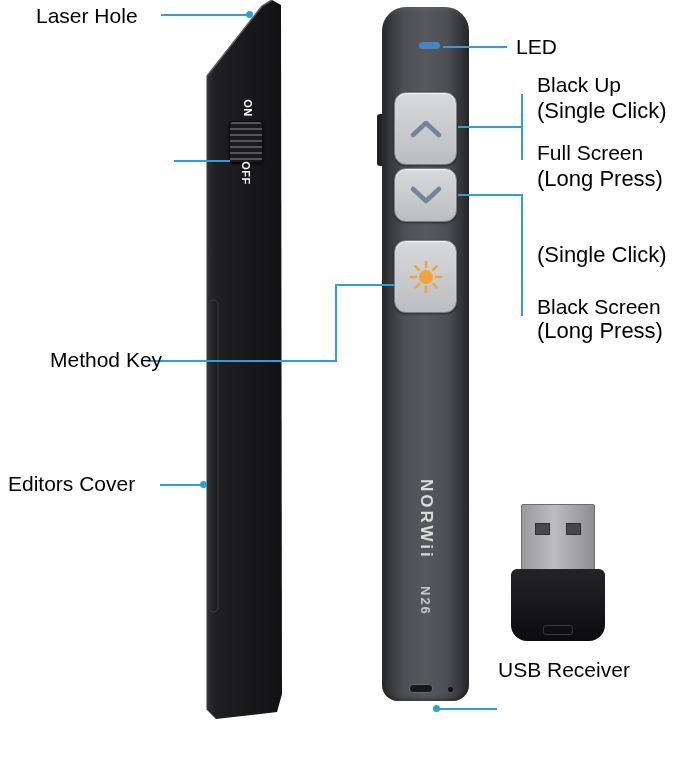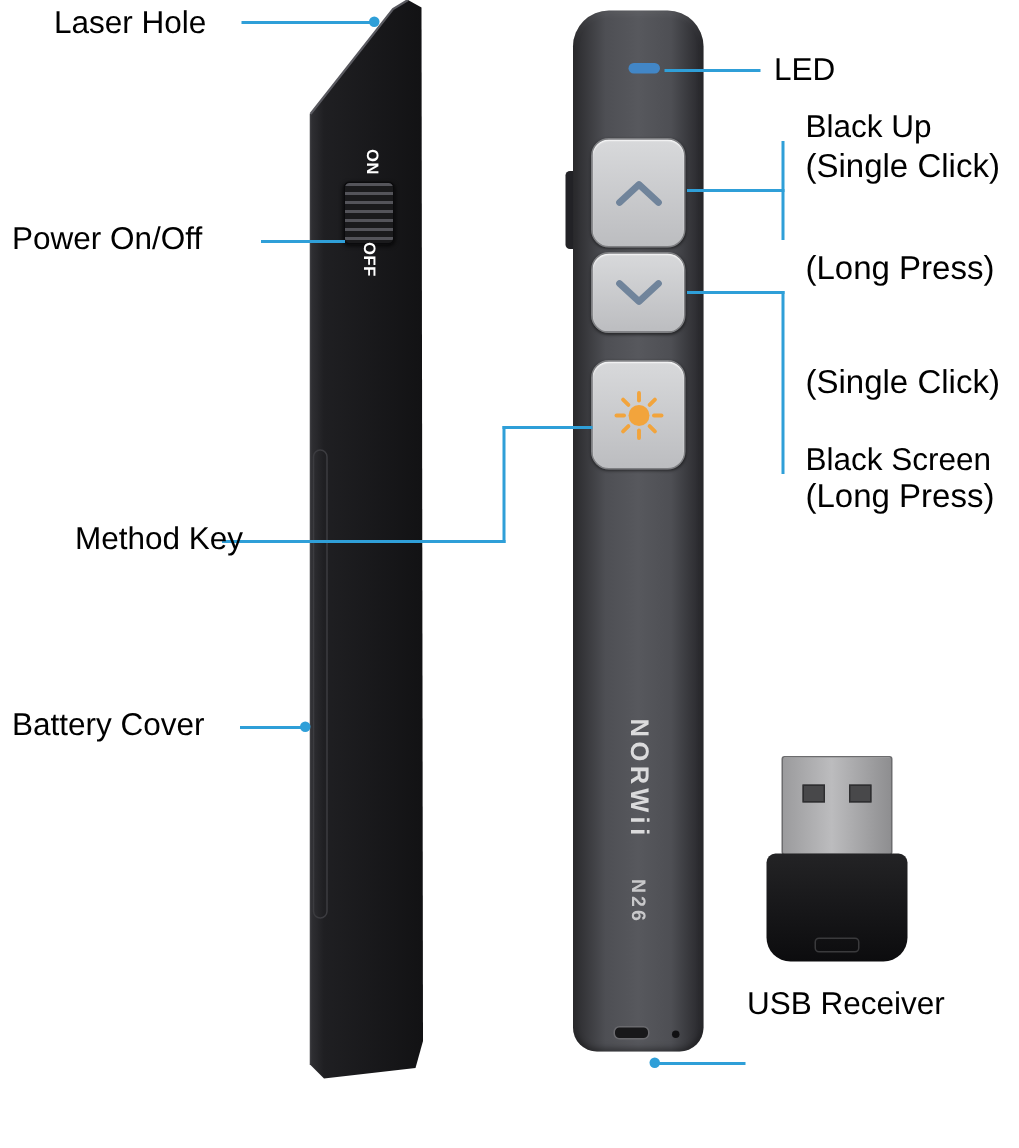--- a/index.html
+++ b/index.html
@@ -165,26 +165,26 @@
   <div class="dot dot-battery"></div>
   <div class="ln ln-led"></div>
   <div class="ln ln-pageup-h"></div>
   <div class="ln ln-pageup-v"></div>
   <div class="ln ln-pagedown-h"></div>
   <div class="ln ln-pagedown-v"></div>
   <div class="dot dot-usb"></div>
   <div class="ln ln-usb"></div>
 
   <span class="lbl lb-laser-hole">Laser Hole</span>
-  <span class="lbl lb-power">Power On/Off</span>
   <span class="lbl lb-laser-key">Method Key</span>
-  <span class="lbl lb-battery">Battery Cover</span>
+  <span class="lbl lb-battery">Editors Cover</span>
   <span class="lbl lb-led">LED</span>
   <span class="lbl lb-page-up">Black Up</span>
   <span class="lbl sub lb-page-up-sub">(Single Click)</span>
+  <span class="lbl lb-full-screen">Full Screen</span>
   <span class="lbl sub lb-full-screen-sub">(Long Press)</span>
   <span class="lbl sub lb-page-down-sub">(Single Click)</span>
   <span class="lbl lb-black-screen">Black Screen</span>
   <span class="lbl sub lb-black-screen-sub">(Long Press)</span>
   <span class="lbl lb-usb">USB Receiver</span>
 
   <div class="abs usb-metal">
     <div class="usb-hole h1"></div>
     <div class="usb-hole h2"></div>
   </div>

